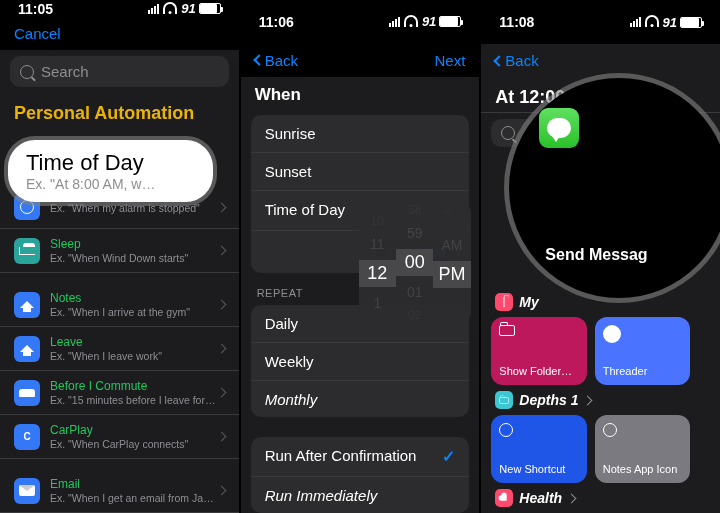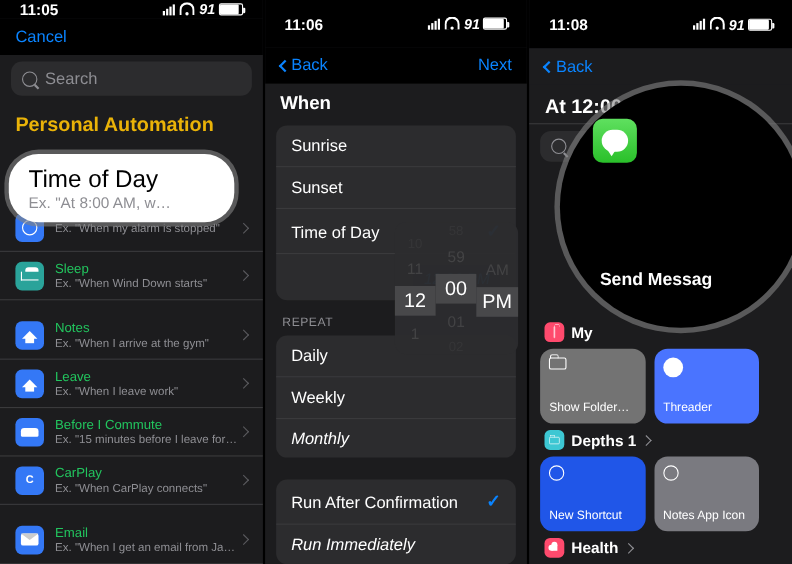--- a/index.html
+++ b/index.html
@@ -92,21 +92,21 @@
   .callout {
     position:absolute; top:140px; left:8px; width:205px;
     background:#fff; border-radius:27px; padding:10px 18px;
     box-shadow:0 0 0 4px rgba(130,130,130,0.6);
   }
   .callout-title { font-size:22px; color:#000; font-weight:400; }
   .callout-sub { font-size:14px; color:#8e8e93; white-space:nowrap; overflow:hidden; }
   
   .group-title { color:#8e8e93; font-size:11px; text-transform:uppercase; padding:14px 16px 6px; letter-spacing:0.5px; }
   .opt-group { background:#2c2c2e; margin:0 10px; border-radius:10px; overflow:hidden; }
-  .opt-row { display:flex; align-items:flex-end; justify-content:space-between; padding:10px 14px; border-bottom:0.5px solid #3a3a3c; color:#fff; font-size:15px; }
+  .opt-row { display:flex; align-items:flex-start; justify-content:space-between; padding:10px 14px; border-bottom:0.5px solid #3a3a3c; color:#fff; font-size:15px; }
   .opt-row:last-child { border-bottom:none;font-style:italic; }
   .check { color:#0a84ff; font-size:16px; font-weight:700; }
   .time-badge { color:#0a84ff; background:#1c1c1e; padding:4px 10px; border-radius:6px; font-size:14px; }
   
   .picker-overlay {
     position:absolute; top:202px; left:118px; width:112px; height:120px;
     background:rgba(44,44,46,0.97); border-radius:10px;
     display:flex; justify-content:center; align-items:center;
     color:#666; font-size:16px;
   }
@@ -127,31 +127,31 @@
     width:40px; height:40px; border-radius:9px;
     background:linear-gradient(#5fe05f,#2ac02a);
     display:flex; align-items:center; justify-content:center;
     position:relative;
   }
   .msg-bubble { width:24px; height:20px; background:#fff; border-radius:10px; position:relative; }
   .msg-bubble::after { content:''; position:absolute; bottom:-4px; left:5px; width:0; height:0; border-left:4px solid transparent; border-right:4px solid transparent; border-top:6px solid #fff; }
   .big-text { position:absolute; bottom:34px; left:36px; color:#fff; font-size:16px; font-weight:700; white-space:nowrap; }
   
   .gallery { padding:4px 10px 0; }
-  .gal-header { display:flex; align-items:center; gap:6px; color:#fff; font-size:14px; padding:6px 4px; font-weight:600; }
+  .gal-header { display:flex; align-items:center; gap:6px; color:#fff; font-size:14px; padding:6px 4px; font-weight:600;font-style:italic; }
   .gal-header .chev { width:7px; height:7px; border-right:1.5px solid #8e8e93; border-top:1.5px solid #8e8e93; transform:rotate(45deg); }
   .gal-row { display:flex; gap:8px; }
   .tile {
     flex:1; height:68px; border-radius:12px; padding:8px;
     display:flex; flex-direction:column; justify-content:space-between;
     color:#fff; font-size:11px; font-weight:500;
     min-width:0;
   }
   .tile .t-label { white-space:nowrap; overflow:hidden; text-overflow:ellipsis; }
-  .teal { background:#737373; }
+  .teal { background:#be185d; }
   .blue-t { background:#4a74ff; }
   .darkblue { background:#2056e8; }
   .grey-t { background:#7a7a80; }
   .hdr-badge { width:18px; height:18px; border-radius:5px; display:flex; align-items:center; justify-content:center; }
   .pink { background:#ff4a6d; }
   .cyan { background:#3dc7d3; }
 </style>
 </head>
 <body>
 

